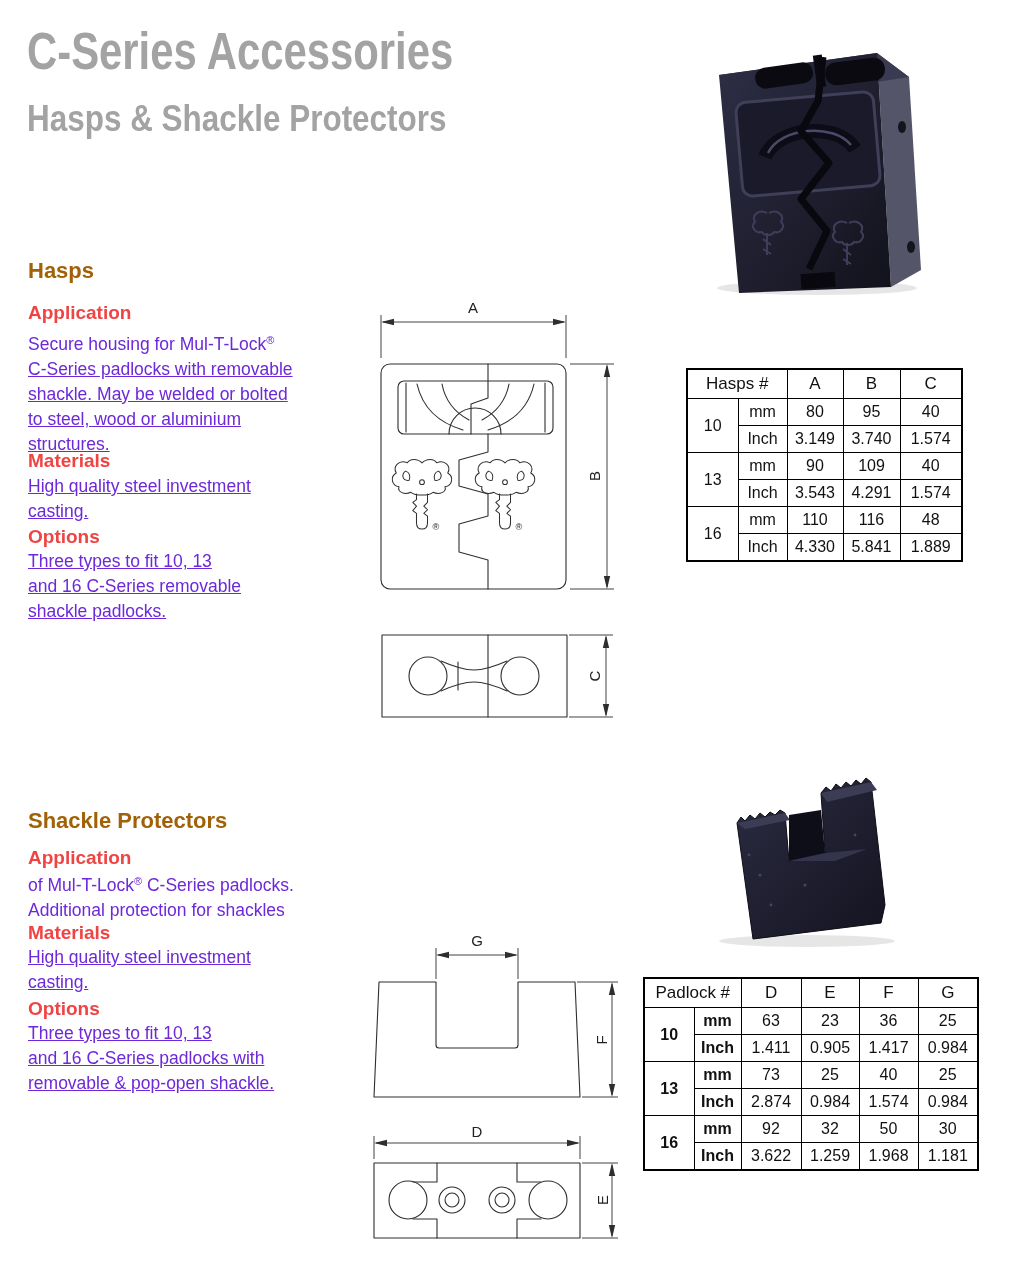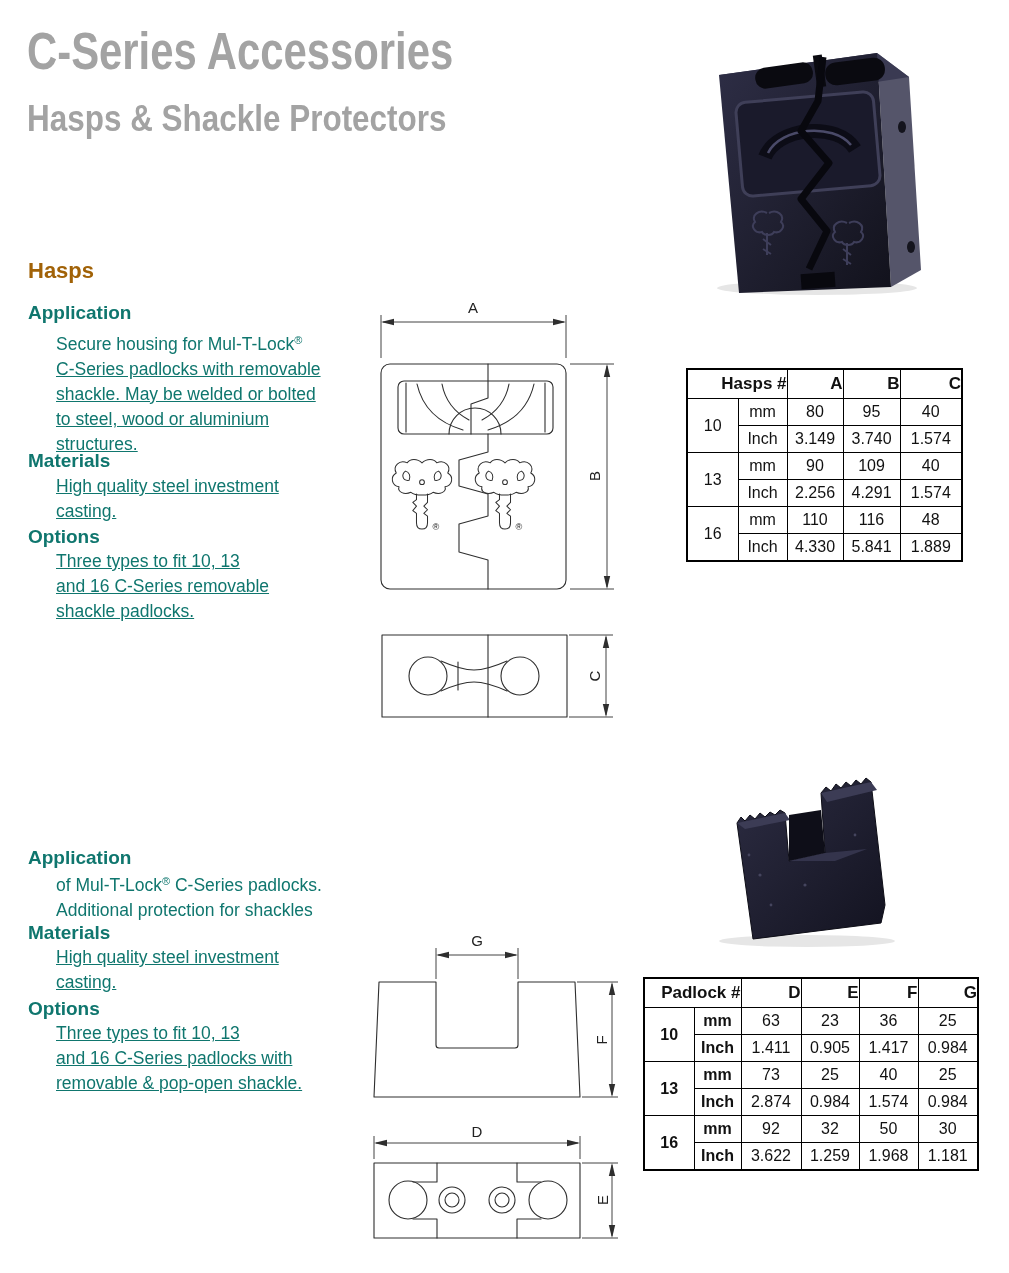--- a/index.html
+++ b/index.html
@@ -4,29 +4,29 @@
 <style>
   html,body{margin:0;padding:0;background:#ffffff;}
   #page{position:relative;width:1009px;height:1273px;background:#ffffff;overflow:hidden;
         font-family:"Liberation Sans",sans-serif;color:#1d1d1d;}
   .abs{position:absolute;}
   .doc-title{left:27px;top:22px;font-size:51px;font-weight:bold;color:#a3a3a3;
              transform:scaleX(.82);transform-origin:left top;white-space:nowrap;letter-spacing:0px;}
   .doc-subtitle{left:27px;top:98px;font-size:37px;font-weight:bold;color:#a3a3a3;
              transform:scaleX(.85);transform-origin:left top;white-space:nowrap;}
   .sec-h{font-size:22px;font-weight:bold;color:#a16207;}
-  .blue-h{font-size:19px;font-weight:bold;color:#0f766e;}
-  .body-t{font-size:17.5px;line-height:25px;color:#0f766e;margin-left:28px;}
+  .blue-h{font-size:19px;font-weight:bold;color:#ef4444;}
+  .body-t{font-size:17.5px;line-height:25px;color:#6d28d9;}
   .pre{white-space:pre-line;text-decoration:underline;}
   sup.reg{font-size:11px;vertical-align:6px;}
   
   table.spec{border-collapse:collapse;table-layout:fixed;background:#fff;border:2px solid #000;}
   table.spec th,table.spec td{border:1px solid #000;text-align:center;vertical-align:middle;
        padding:0;font-size:16px;color:#111;}
-  table.spec th{font-size:17px;font-weight:bold;height:28px;text-align:right;}
+  table.spec th{font-size:17px;font-weight:normal;height:28px;}
   table.spec td{height:26px;font-weight:normal;}
   table.spec td.b{font-weight:bold;}
   #hasps-table{left:686px;top:368px;width:276px;}
   #padlock-table{left:643px;top:977px;width:334px;}
   
   .ln{fill:none;stroke:#2e2e2e;stroke-width:1.1;stroke-linejoin:round;stroke-linecap:round;}
   .ext{stroke:#2e2e2e;stroke-width:0.9;}
   .dim{stroke:#2e2e2e;stroke-width:0.9;}
   .arr{fill:#2e2e2e;stroke:none;}
   .dlabel{font-family:"Liberation Sans",sans-serif;font-size:15px;fill:#222;text-anchor:middle;}
@@ -177,40 +177,41 @@
     </tr>
     <tr>
       <td rowspan="2">13</td>
       <td>mm</td>
       <td>90</td>
       <td>109</td>
       <td>40</td>
     </tr>
     <tr>
       <td>Inch</td>
-      <td>2.256</td>
+      <td>3.543</td>
       <td>4.291</td>
       <td>1.574</td>
     </tr>
     <tr>
       <td rowspan="2">16</td>
       <td>mm</td>
       <td>110</td>
       <td>116</td>
       <td>48</td>
     </tr>
     <tr>
       <td>Inch</td>
       <td>4.330</td>
       <td>5.841</td>
       <td>1.889</td>
     </tr>
   </tbody>
     </table>
 
+  <div class="abs sec-h" style="left:28px;top:808px">Shackle Protectors</div>
   <div class="abs blue-h" style="left:28px;top:847px">Application</div>
   <div class="abs body-t" style="left:28px;top:869px">
     <div><span>of Mul-T-Lock</span><sup class="reg">®</sup><span> C-Series padlocks.</span></div>
     <div>Additional protection for shackles</div>
   </div>
   <div class="abs blue-h" style="left:28px;top:922px">Materials</div>
   <div class="abs body-t pre" style="left:28px;top:945px">High quality steel investment
 casting.</div>
   <div class="abs blue-h" style="left:28px;top:998px">Options</div>
   <div class="abs body-t pre" style="left:28px;top:1021px">Three types to fit 10, 13

